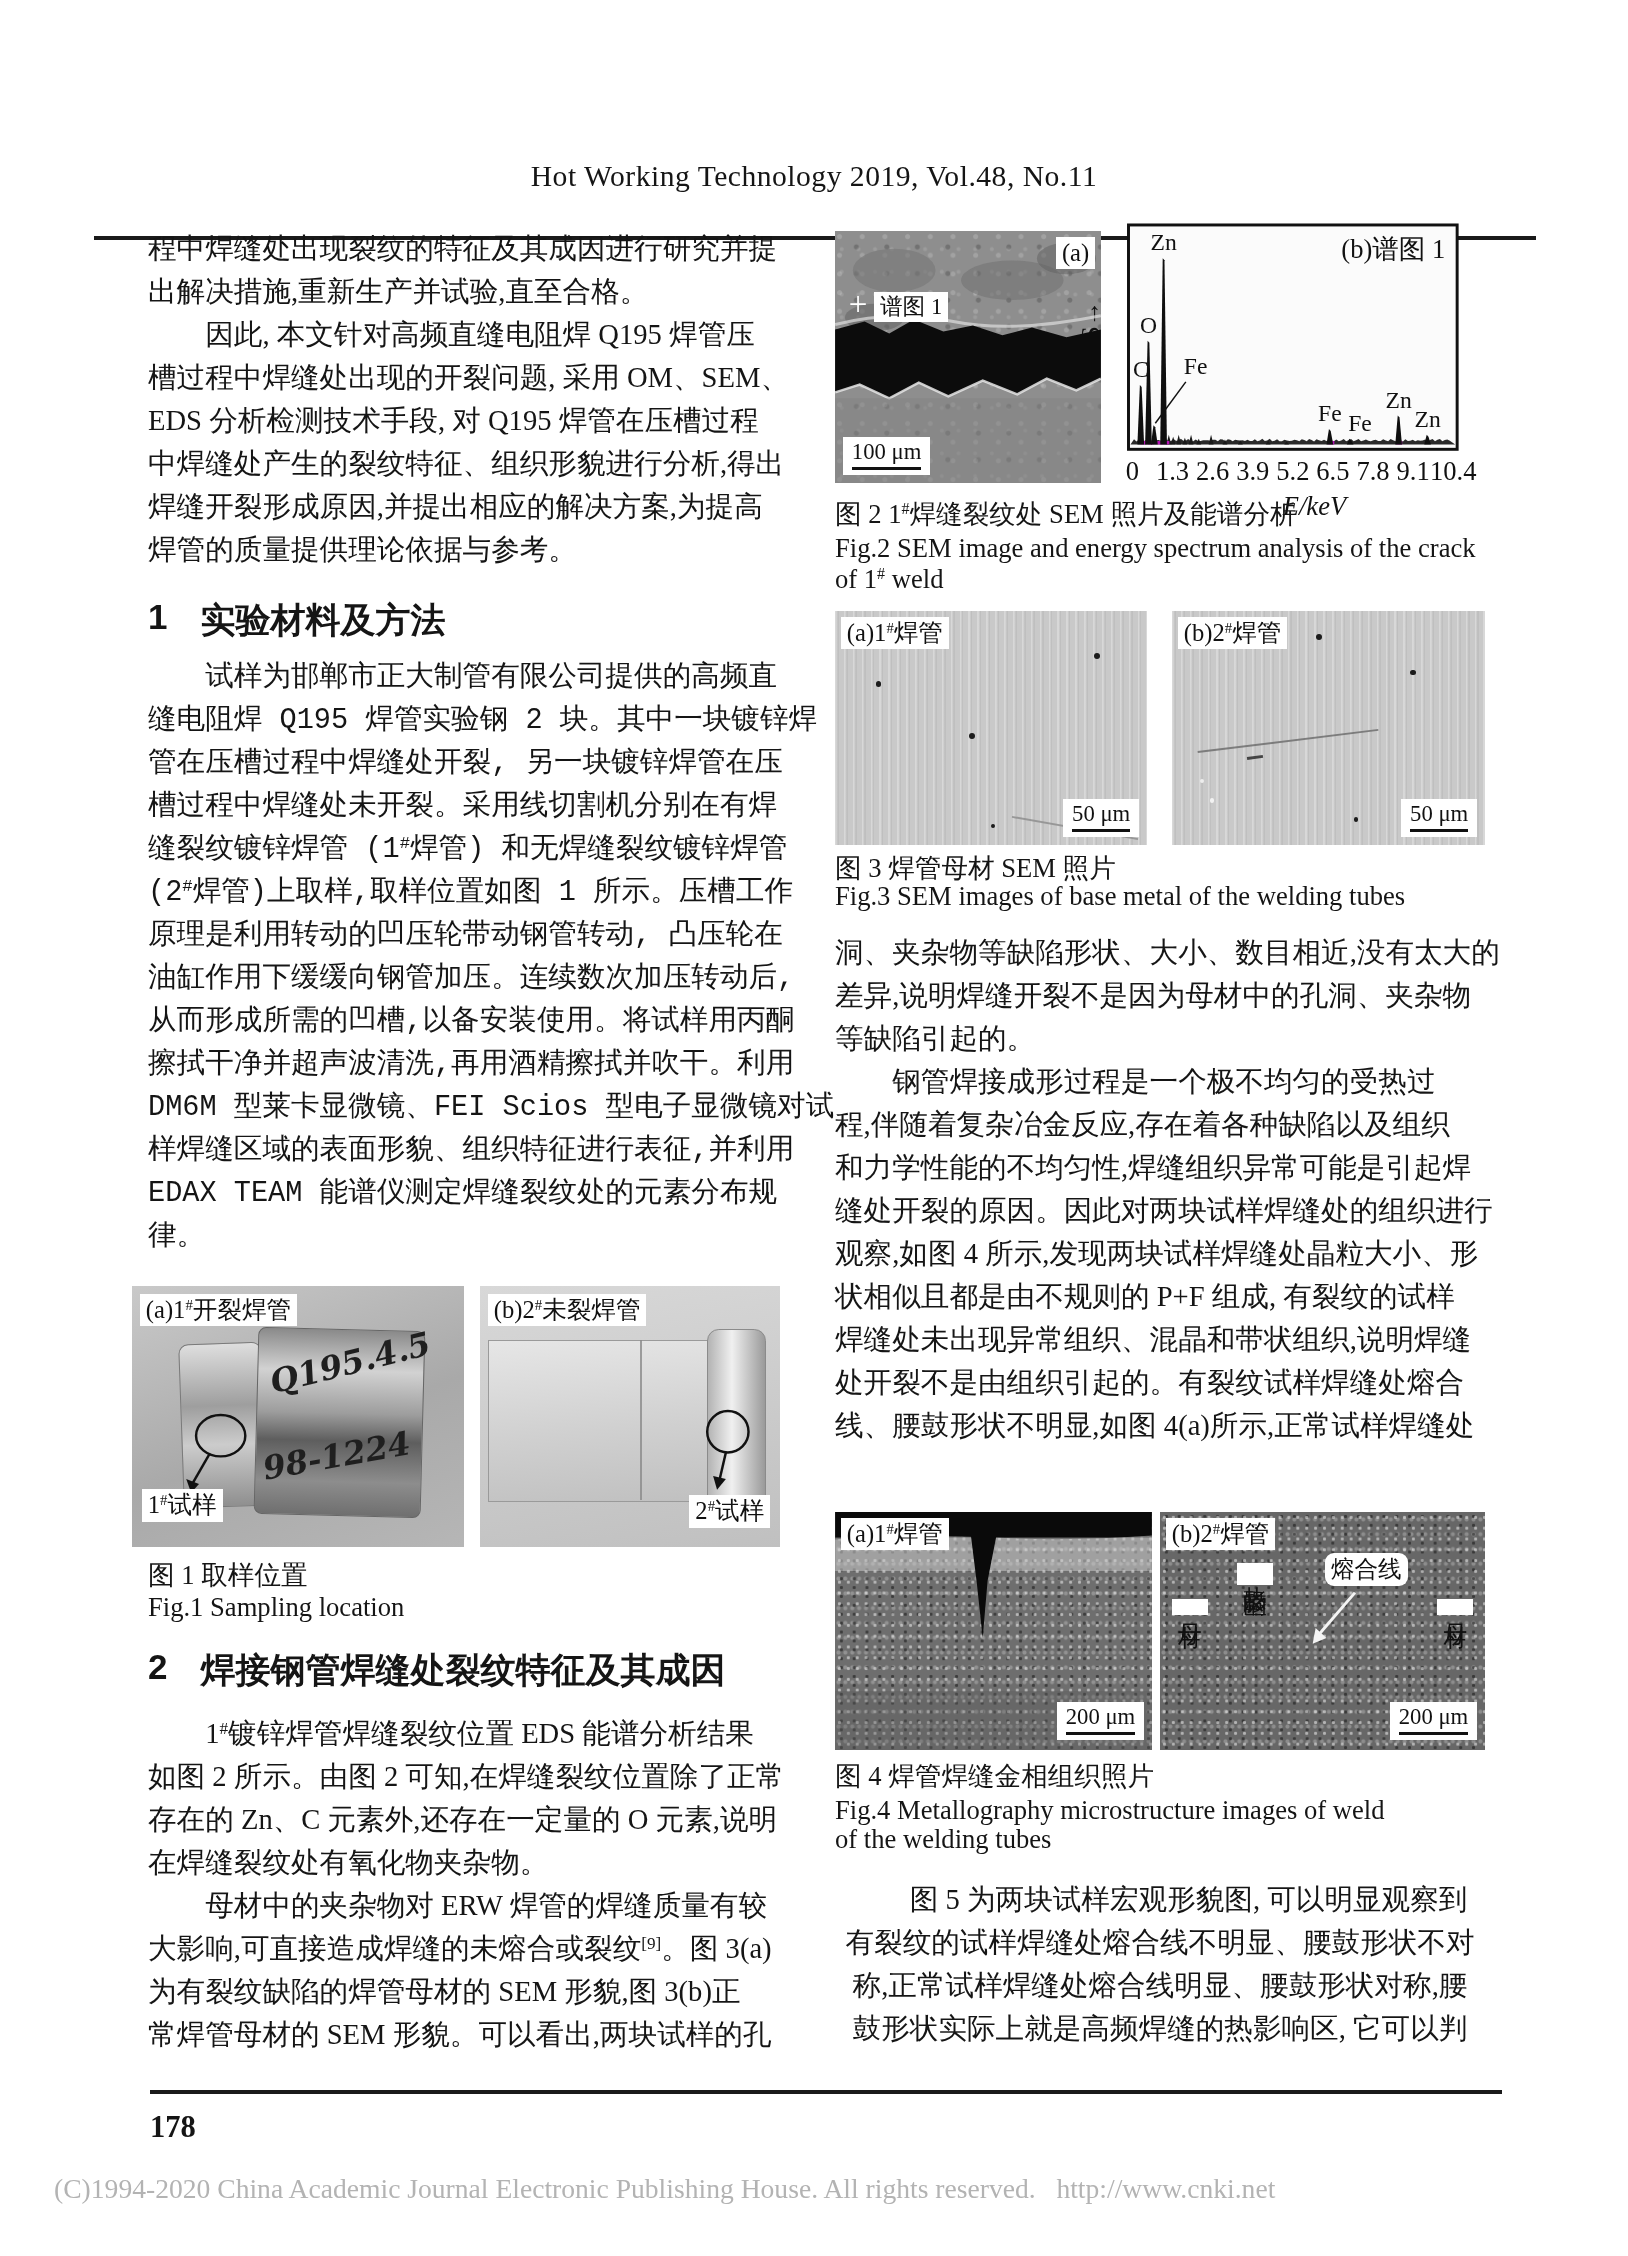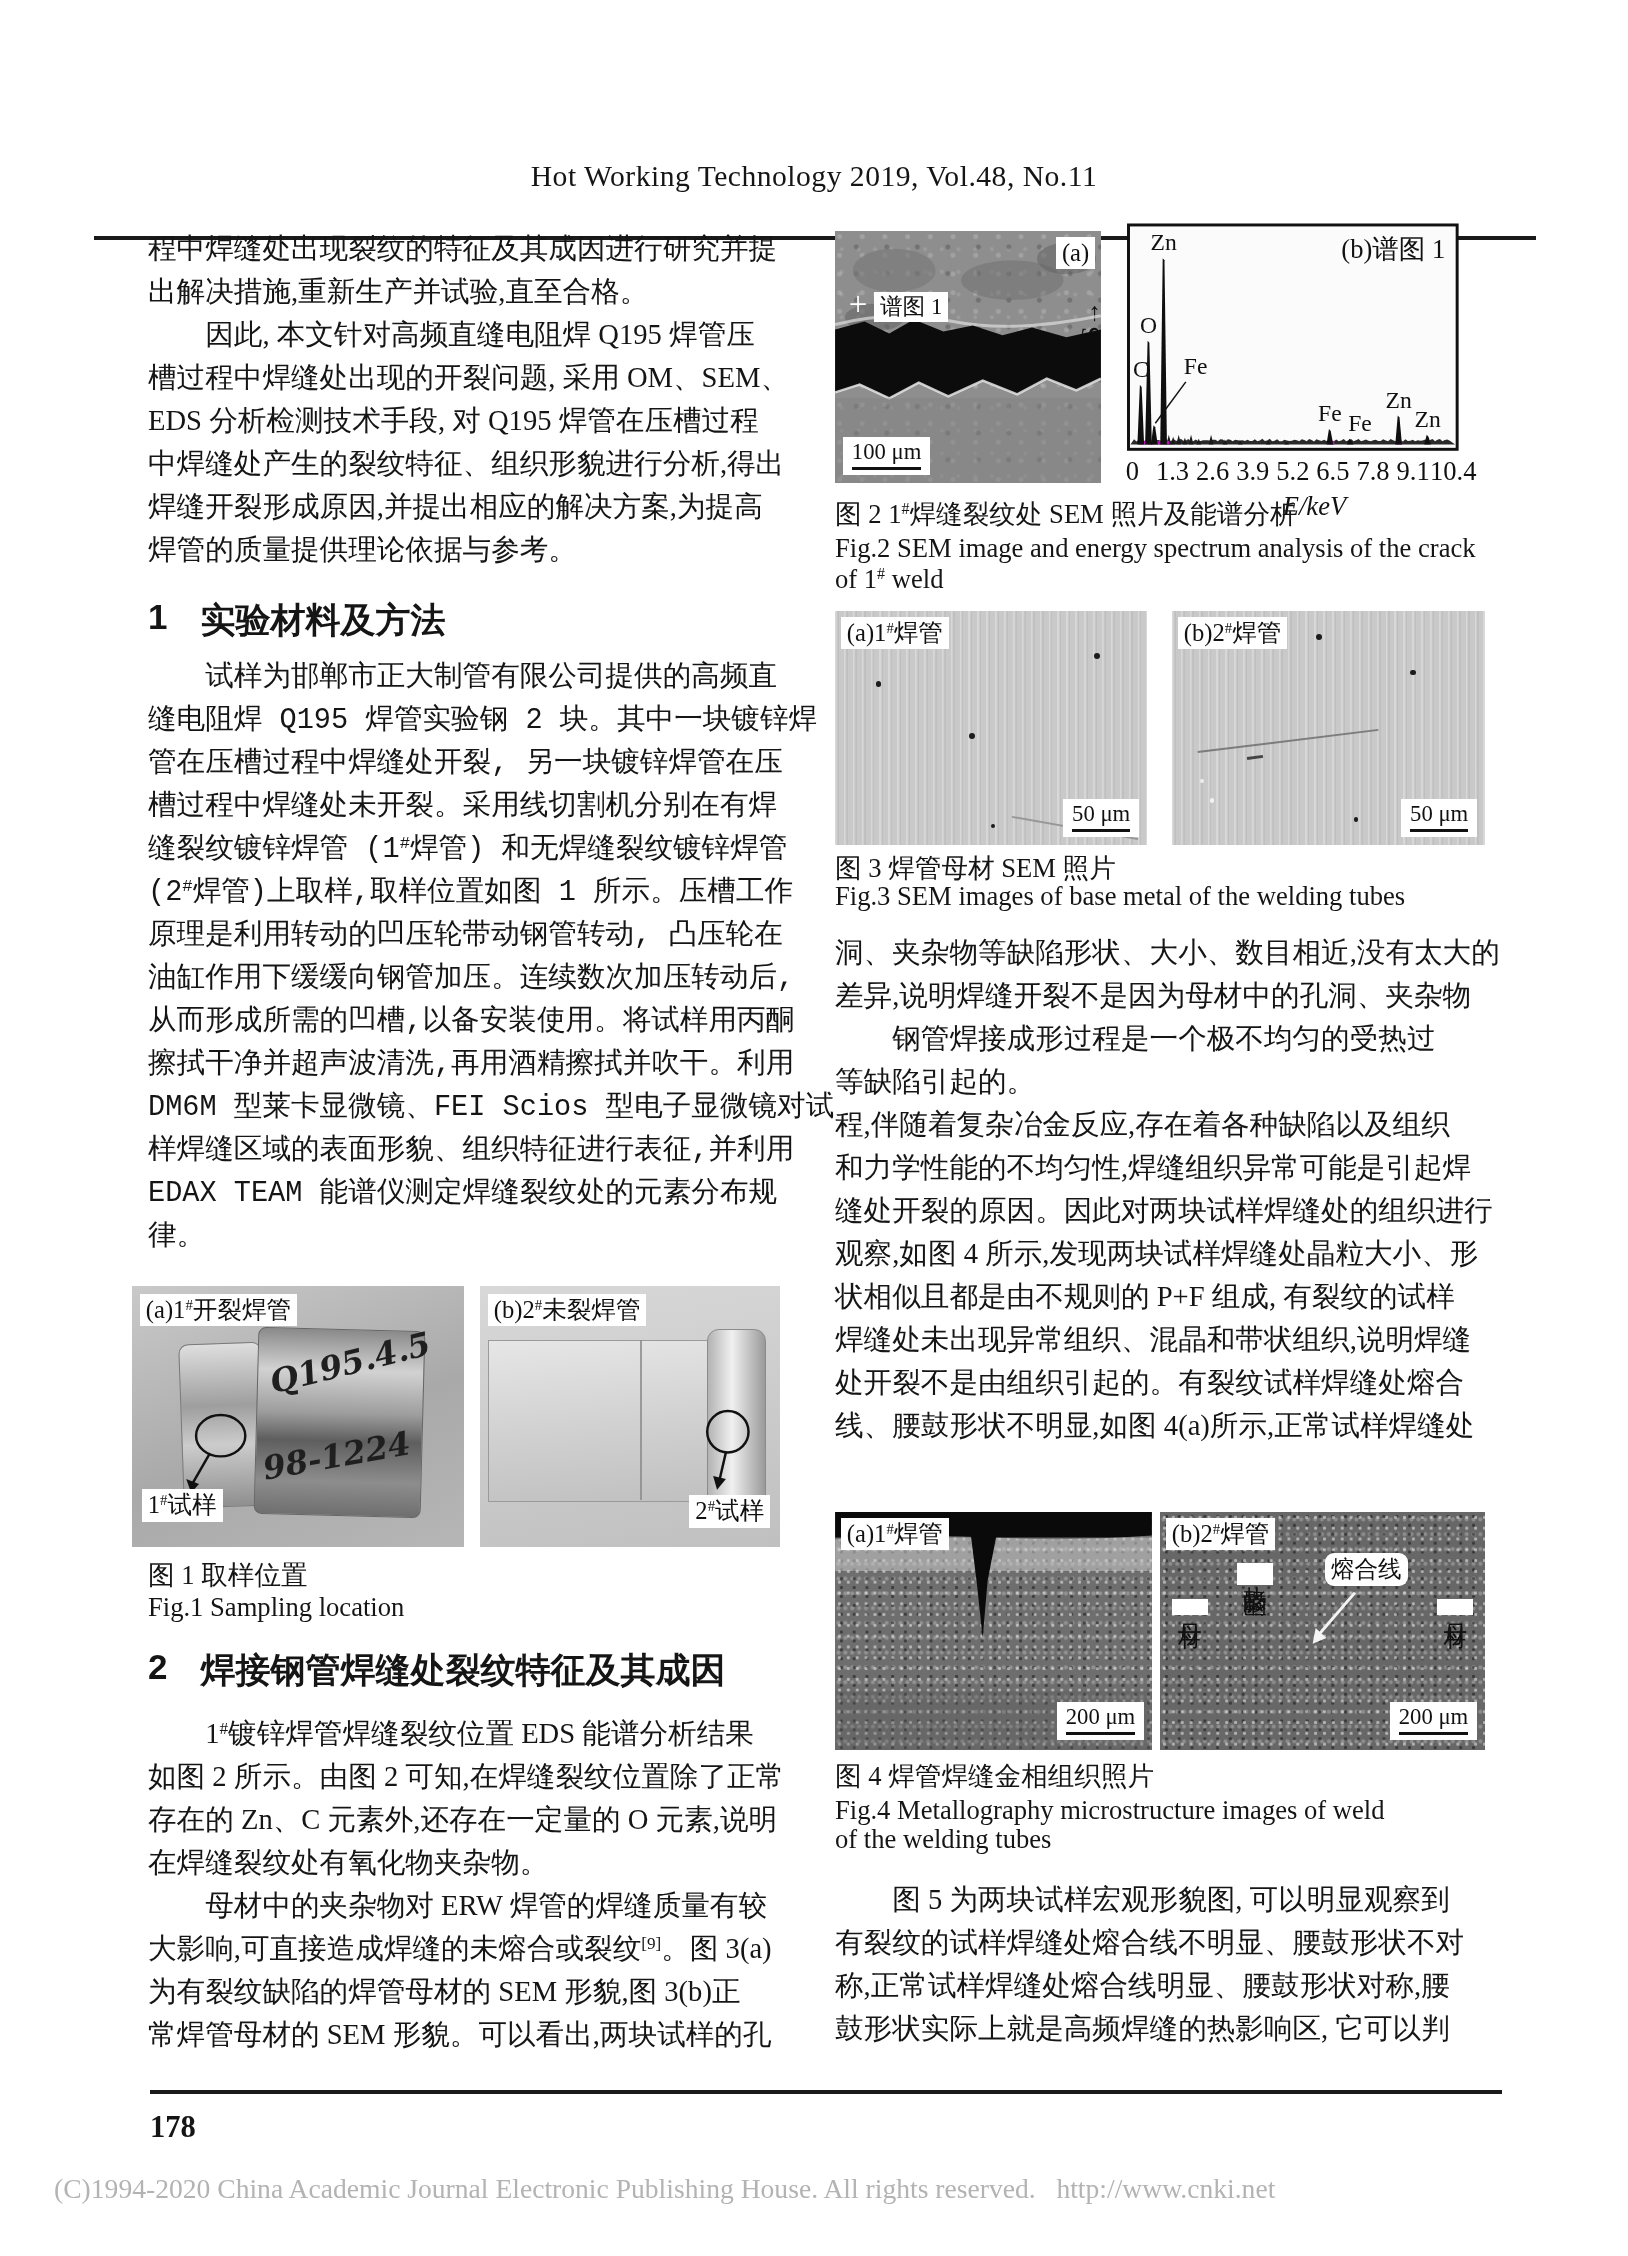--- a/index.html
+++ b/index.html
@@ -267,22 +267,22 @@
       </div>
     </div>
   </div>
   <div class="cap" style="left:835px;top:853px;width:650px;">图 3  焊管母材 SEM 照片</div>
   <div class="cap" style="left:835px;top:881px;width:650px;">Fig.3  SEM images of base metal of the welding tubes</div>
 
   <div class="tb" style="left:835px;top:931px;width:650px;">
 
   <div class="ln">洞、夹杂物等缺陷形状、大小、数目相近,没有太大的</div>
       <div class="ln">差异,说明焊缝开裂不是因为母材中的孔洞、夹杂物</div>
+      <div class="ln">等缺陷引起的。</div>
       <div class="ln">　　钢管焊接成形过程是一个极不均匀的受热过</div>
-      <div class="ln">等缺陷引起的。</div>
       <div class="ln">程,伴随着复杂冶金反应,存在着各种缺陷以及组织</div>
       <div class="ln">和力学性能的不均匀性,焊缝组织异常可能是引起焊</div>
       <div class="ln">缝处开裂的原因。因此对两块试样焊缝处的组织进行</div>
       <div class="ln">观察,如图 4 所示,发现两块试样焊缝处晶粒大小、形</div>
       <div class="ln">状相似且都是由不规则的 P+F 组成, 有裂纹的试样</div>
       <div class="ln">焊缝处未出现异常组织、混晶和带状组织,说明焊缝</div>
       <div class="ln">处开裂不是由组织引起的。有裂纹试样焊缝处熔合</div>
       <div class="ln">线、腰鼓形状不明显,如图 4(a)所示,正常试样焊缝处</div>
     </div>
 
@@ -313,21 +313,21 @@
       <div class="sbar" style="right:7.9px;bottom:9.9px;">
         <span>200 μm</span>
         <div class="sline"></div>
       </div>
     </div>
   </div>
   <div class="cap" style="left:835px;top:1761px;width:650px;">图 4  焊管焊缝金相组织照片</div>
   <div class="cap" style="left:835px;top:1795px;width:650px;">Fig.4  Metallography microstructure images of weld</div>
   <div class="cap" style="left:835px;top:1824px;width:650px;">of the welding tubes</div>
 
-  <div class="tb" style="left:835px;top:1878px;width:650px;">
+  <div class="tb" style="left:835px;top:1878px;width:650px;text-align:center;">
 
   <div class="ln">　　图 5 为两块试样宏观形貌图, 可以明显观察到</div>
       <div class="ln">有裂纹的试样焊缝处熔合线不明显、腰鼓形状不对</div>
       <div class="ln">称,正常试样焊缝处熔合线明显、腰鼓形状对称,腰</div>
       <div class="ln">鼓形状实际上就是高频焊缝的热影响区, 它可以判</div>
     </div>
 
   <div class="abs rule" style="top:2090px;left:150px;width:1352px;"></div>
   <div class="abs page-number">178</div>
   <div class="abs copyright">(C)1994-2020 China Academic Journal Electronic Publishing House. All rights reserved.   http://www.cnki.net</div>

